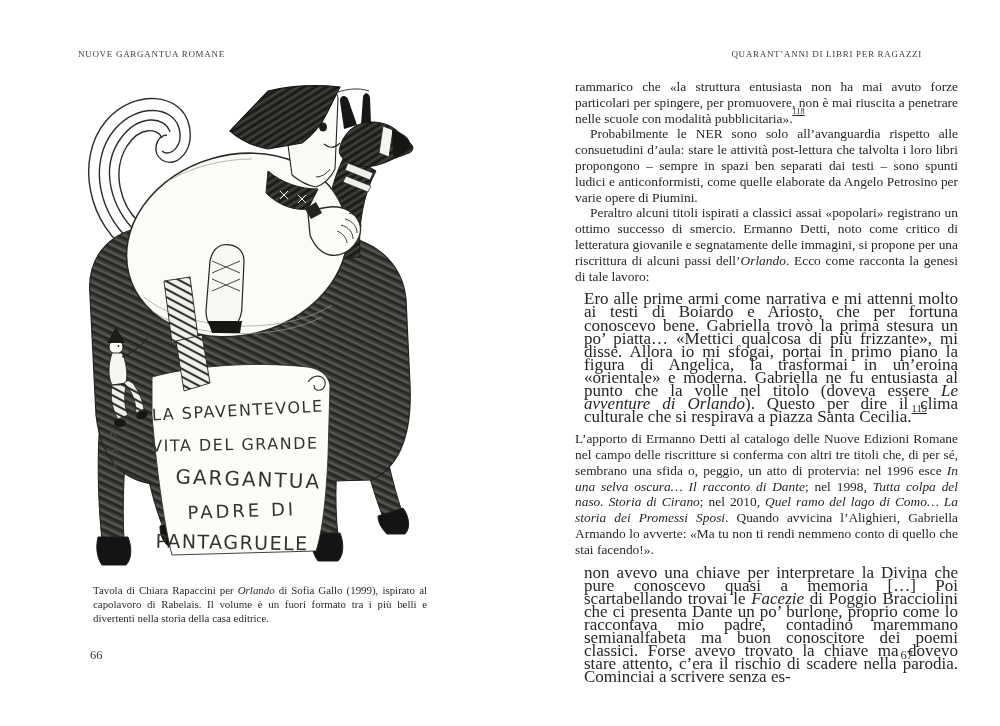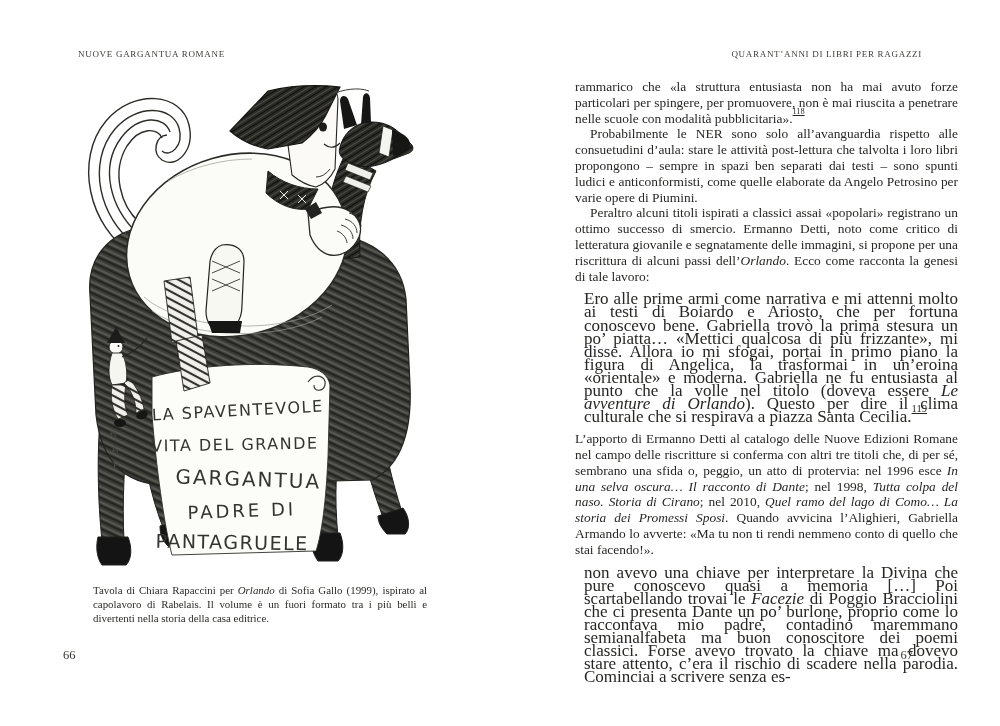--- a/index.html
+++ b/index.html
@@ -10,21 +10,21 @@
   }
   .running-head{
     position:absolute;top:49px;font-size:9px;letter-spacing:.7px;
     color:#3d3d3a;white-space:nowrap;
   }
   .running-head.left{left:78px;}
   .running-head.right{right:78px;}
   .page-number{
     position:absolute;top:648px;font-size:12.5px;color:#333330;
   }
-  .page-number.left{left:63px;}
+  .page-number.left{left:90px;}
   .page-number.right{right:87px;}
   .illustration{
     position:absolute;left:72px;top:85px;width:390px;height:490px;
   }
   .caption{
     position:absolute;left:93px;top:584px;width:334px;
     font-size:10.9px;line-height:13.9px;text-align:justify;color:#2b2b28;
   }
   .text-column{
     position:absolute;left:575px;top:79px;width:383px;text-align:justify;

